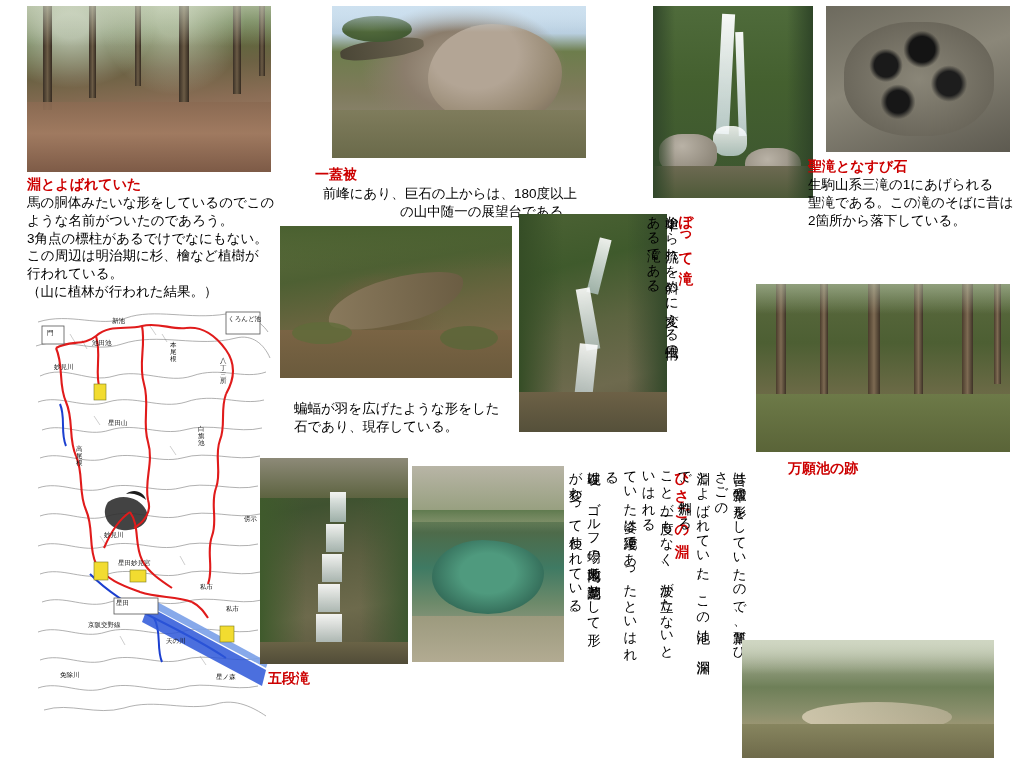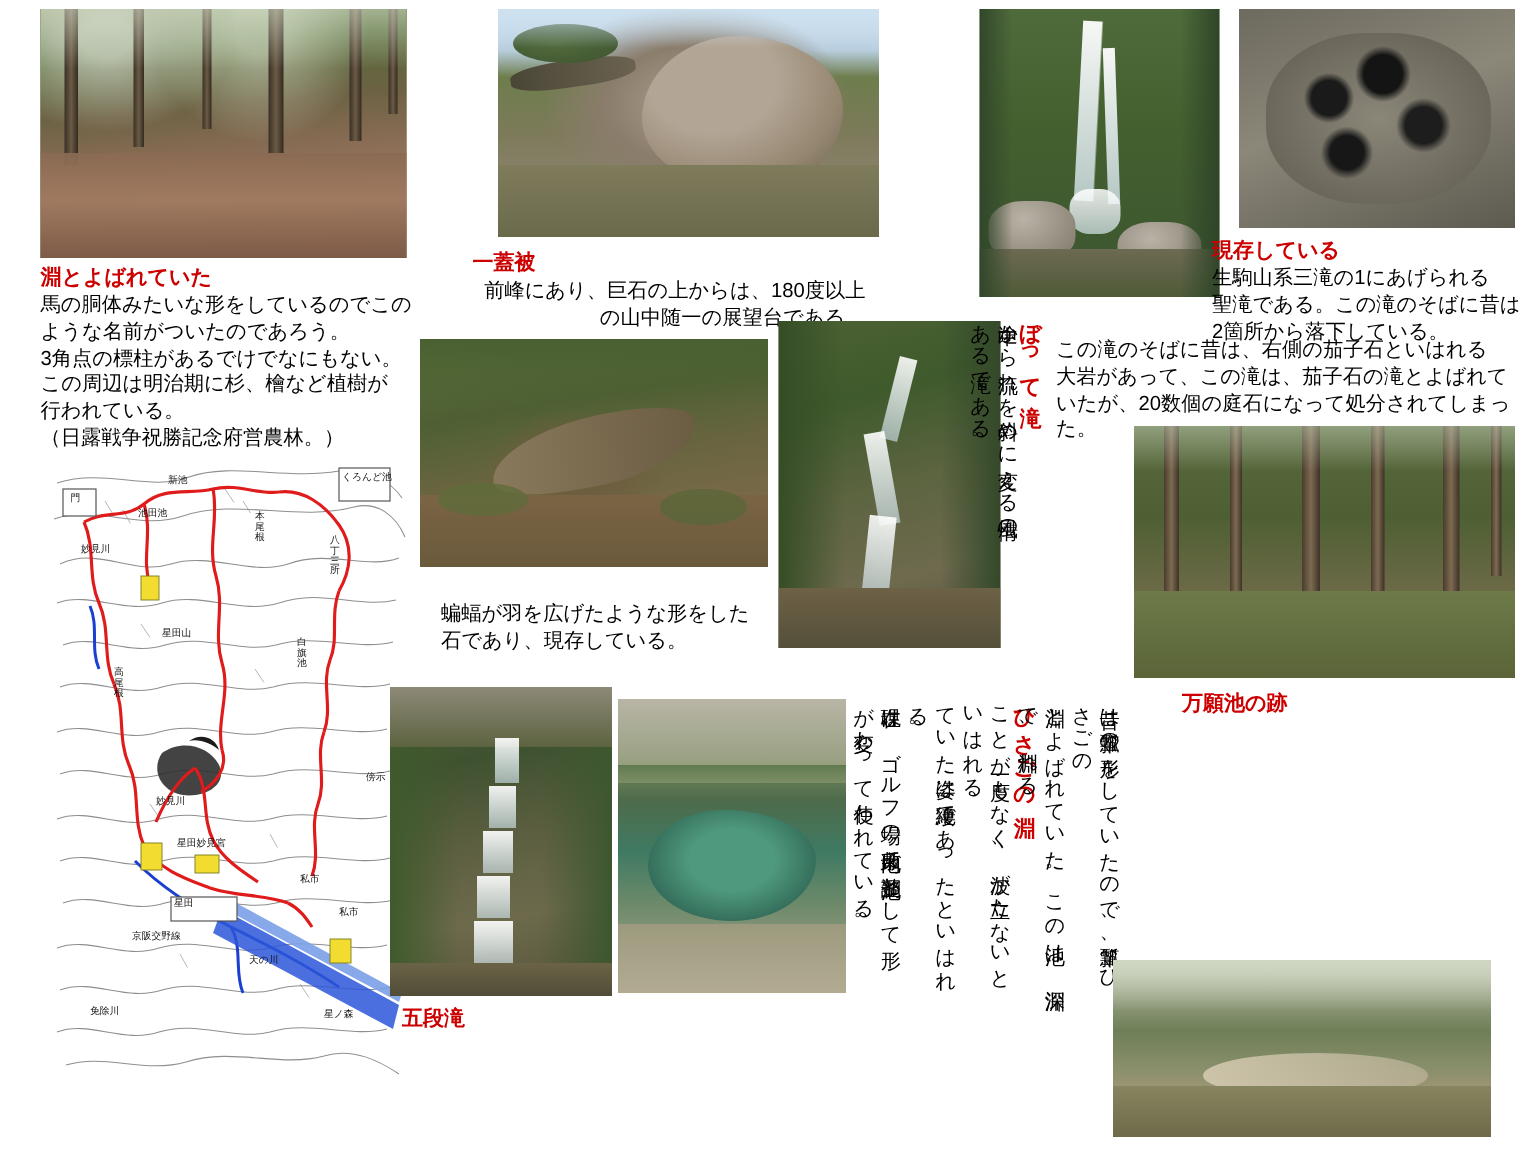--- a/index.html
+++ b/index.html
@@ -171,21 +171,21 @@
       <div style="position:absolute;left:0;top:0;width:100%;height:40px;background:linear-gradient(180deg,rgba(225,235,215,.55),rgba(255,255,255,0));"></div>
     </div>
   </div>
 
   <div class="cap-title" style="left:27px;top:176px;width:250px;">淵とよばれていた</div>
   <div class="caption" style="left:27px;top:194px;width:252px;">馬の胴体みたいな形をしているのでこの
 ような名前がついたのであろう。
 3角点の標柱があるでけでなにもない。
 この周辺は明治期に杉、檜など植樹が
 行われている。
-（日露戦争祝勝記念府営農林。）</div>
+（山に植林が行われた結果。）</div>
 
   <div class="map-wrap" style="left:30px;top:306px;">
     <svg width="244" height="420" viewBox="0 0 244 420">
       <rect x="0" y="0" width="244" height="420" fill="#ffffff"></rect>
 
       <g stroke="#7b7b7b" stroke-width="0.7" fill="none" opacity="0.85">
         <path d="M8 16 C40 6 70 22 96 12 C124 2 160 14 196 8 C214 6 230 14 238 26"></path>
         <path d="M6 40 C34 30 62 48 92 38 C128 26 168 42 206 32 C222 28 234 38 240 52"></path>
         <path d="M10 70 C36 58 58 78 84 70 C110 62 138 78 162 70 C190 60 214 74 236 66"></path>
         <path d="M8 96 C30 88 54 104 78 96 C104 88 130 104 156 96 C184 86 210 100 234 94"></path>
@@ -305,29 +305,25 @@
   <div class="photo" id="photo-nasubi" style="left:826px;top:6px;width:184px;height:146px;">
     <div class="ph-inner">
       <div style="position:absolute;left:18px;top:16px;width:150px;height:114px;border-radius:45%;background:
         radial-gradient(circle at 28% 38%,#1a1a1a 0 9%,rgba(0,0,0,0) 13%),
         radial-gradient(circle at 52% 24%,#141414 0 11%,rgba(0,0,0,0) 16%),
         radial-gradient(circle at 70% 54%,#1d1d1d 0 10%,rgba(0,0,0,0) 15%),
         radial-gradient(circle at 36% 70%,#171717 0 9%,rgba(0,0,0,0) 14%),
         radial-gradient(ellipse at 50% 50%,#8a8678,#5f5b50);"></div>
     </div>
   </div>
-  <div class="cap-title" style="left:808px;top:158px;width:214px;">現存している</div>
+  <div class="cap-title" style="left:808px;top:158px;width:214px;">聖滝となすび石</div>
   <div class="caption" style="left:808px;top:176px;width:216px;">生駒山系三滝の1にあげられる
 聖滝である。この滝のそばに昔は
 2箇所から落下している。</div>
 
-  <div class="caption" style="left:704px;top:224px;width:316px;">この滝のそばに昔は、右側の茄子石といはれる
-大岩があって、この滝は、茄子石の滝とよばれて
-いたが、20数個の庭石になって処分されてしまっ
-た。</div>
 
   <div class="photo" id="photo-koumori" style="left:280px;top:226px;width:232px;height:152px;">
     <div class="ph-inner">
       <div class="stone" style="left:46px;top:52px;width:140px;height:46px;"></div>
       <div style="position:absolute;left:0;top:0;width:100%;height:44px;background:linear-gradient(180deg,#4a6030,rgba(0,0,0,0));"></div>
       <div style="position:absolute;left:0;top:104px;width:100%;height:48px;background:linear-gradient(180deg,#7a6444,#6a5a3c);"></div>
       <div style="position:absolute;left:12px;top:96px;width:60px;height:22px;background:#5f6b3a;border-radius:50%;opacity:.8;"></div>
       <div style="position:absolute;left:160px;top:100px;width:58px;height:24px;background:#5a6638;border-radius:50%;opacity:.8;"></div>
     </div>
   </div>

